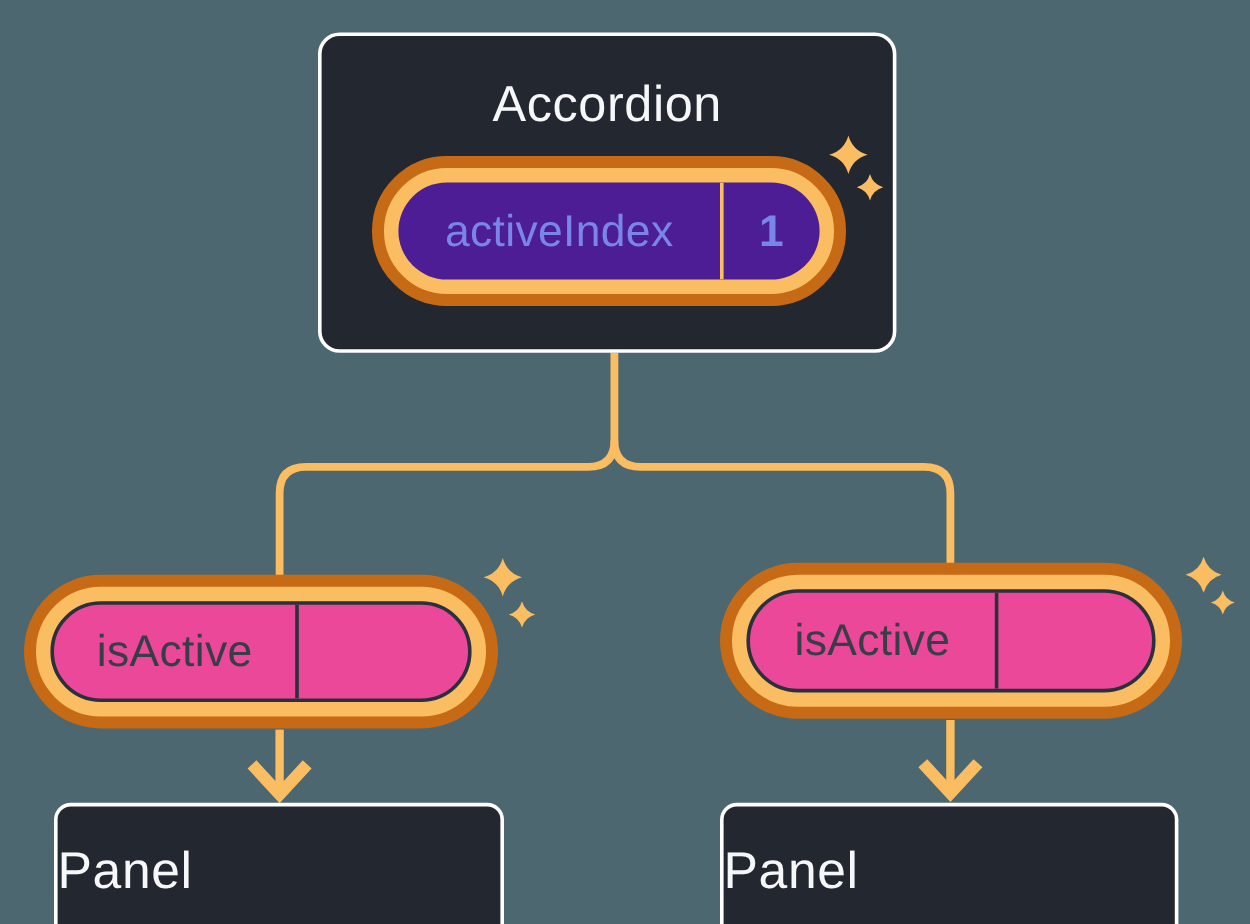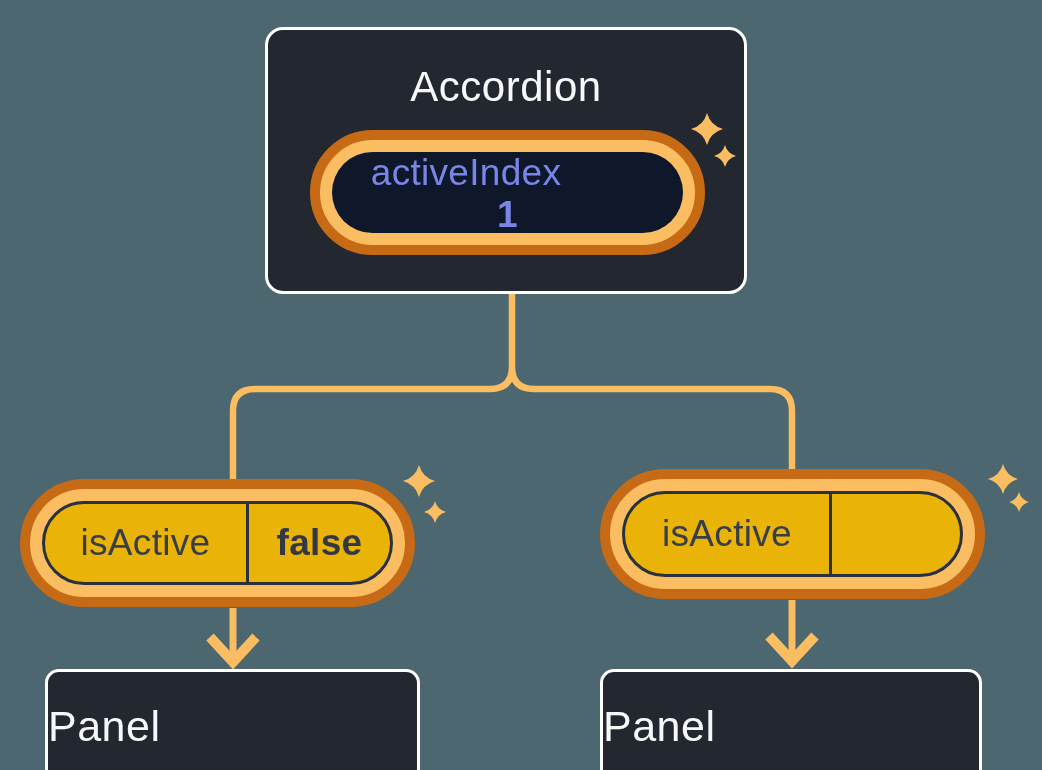--- a/index.html
+++ b/index.html
@@ -61,23 +61,23 @@
     padding: 12px;
   }
   .pill-core {
     box-sizing: border-box;
     width: 100%; height: 100%;
     border-radius: 999px;
     display: flex;
     align-items: stretch;
     overflow: hidden;
   }
-  .core-dark { background: #0f172a; flex-direction: column; }
+  .core-dark { background: #4c1d95; }
   .core-purple {
-    background: #eab308;
+    background: #ec4899;
     border: 3px solid #2A303C;
   }
   .seg {
     display: flex;
     align-items: center;
     justify-content: center;
     font-size: 37px;
     letter-spacing: 0.3px;
   }
   .seg-value { flex: 1; font-weight: 700; }
@@ -131,21 +131,20 @@
         <div class="divider"></div>
         <div class="seg seg-value">1</div>
       </div>
     </div>
   </div>
 
   <div class="pill prop-pill-left">
     <div class="pill-core core-purple">
       <div class="seg seg-name">isActive</div>
       <div class="divider"></div>
-      <div class="seg seg-value">false</div>
     </div>
   </div>
 
   <div class="pill prop-pill-right">
     <div class="pill-core core-purple">
       <div class="seg seg-name">isActive</div>
       <div class="divider"></div>
     </div>
   </div>
 

